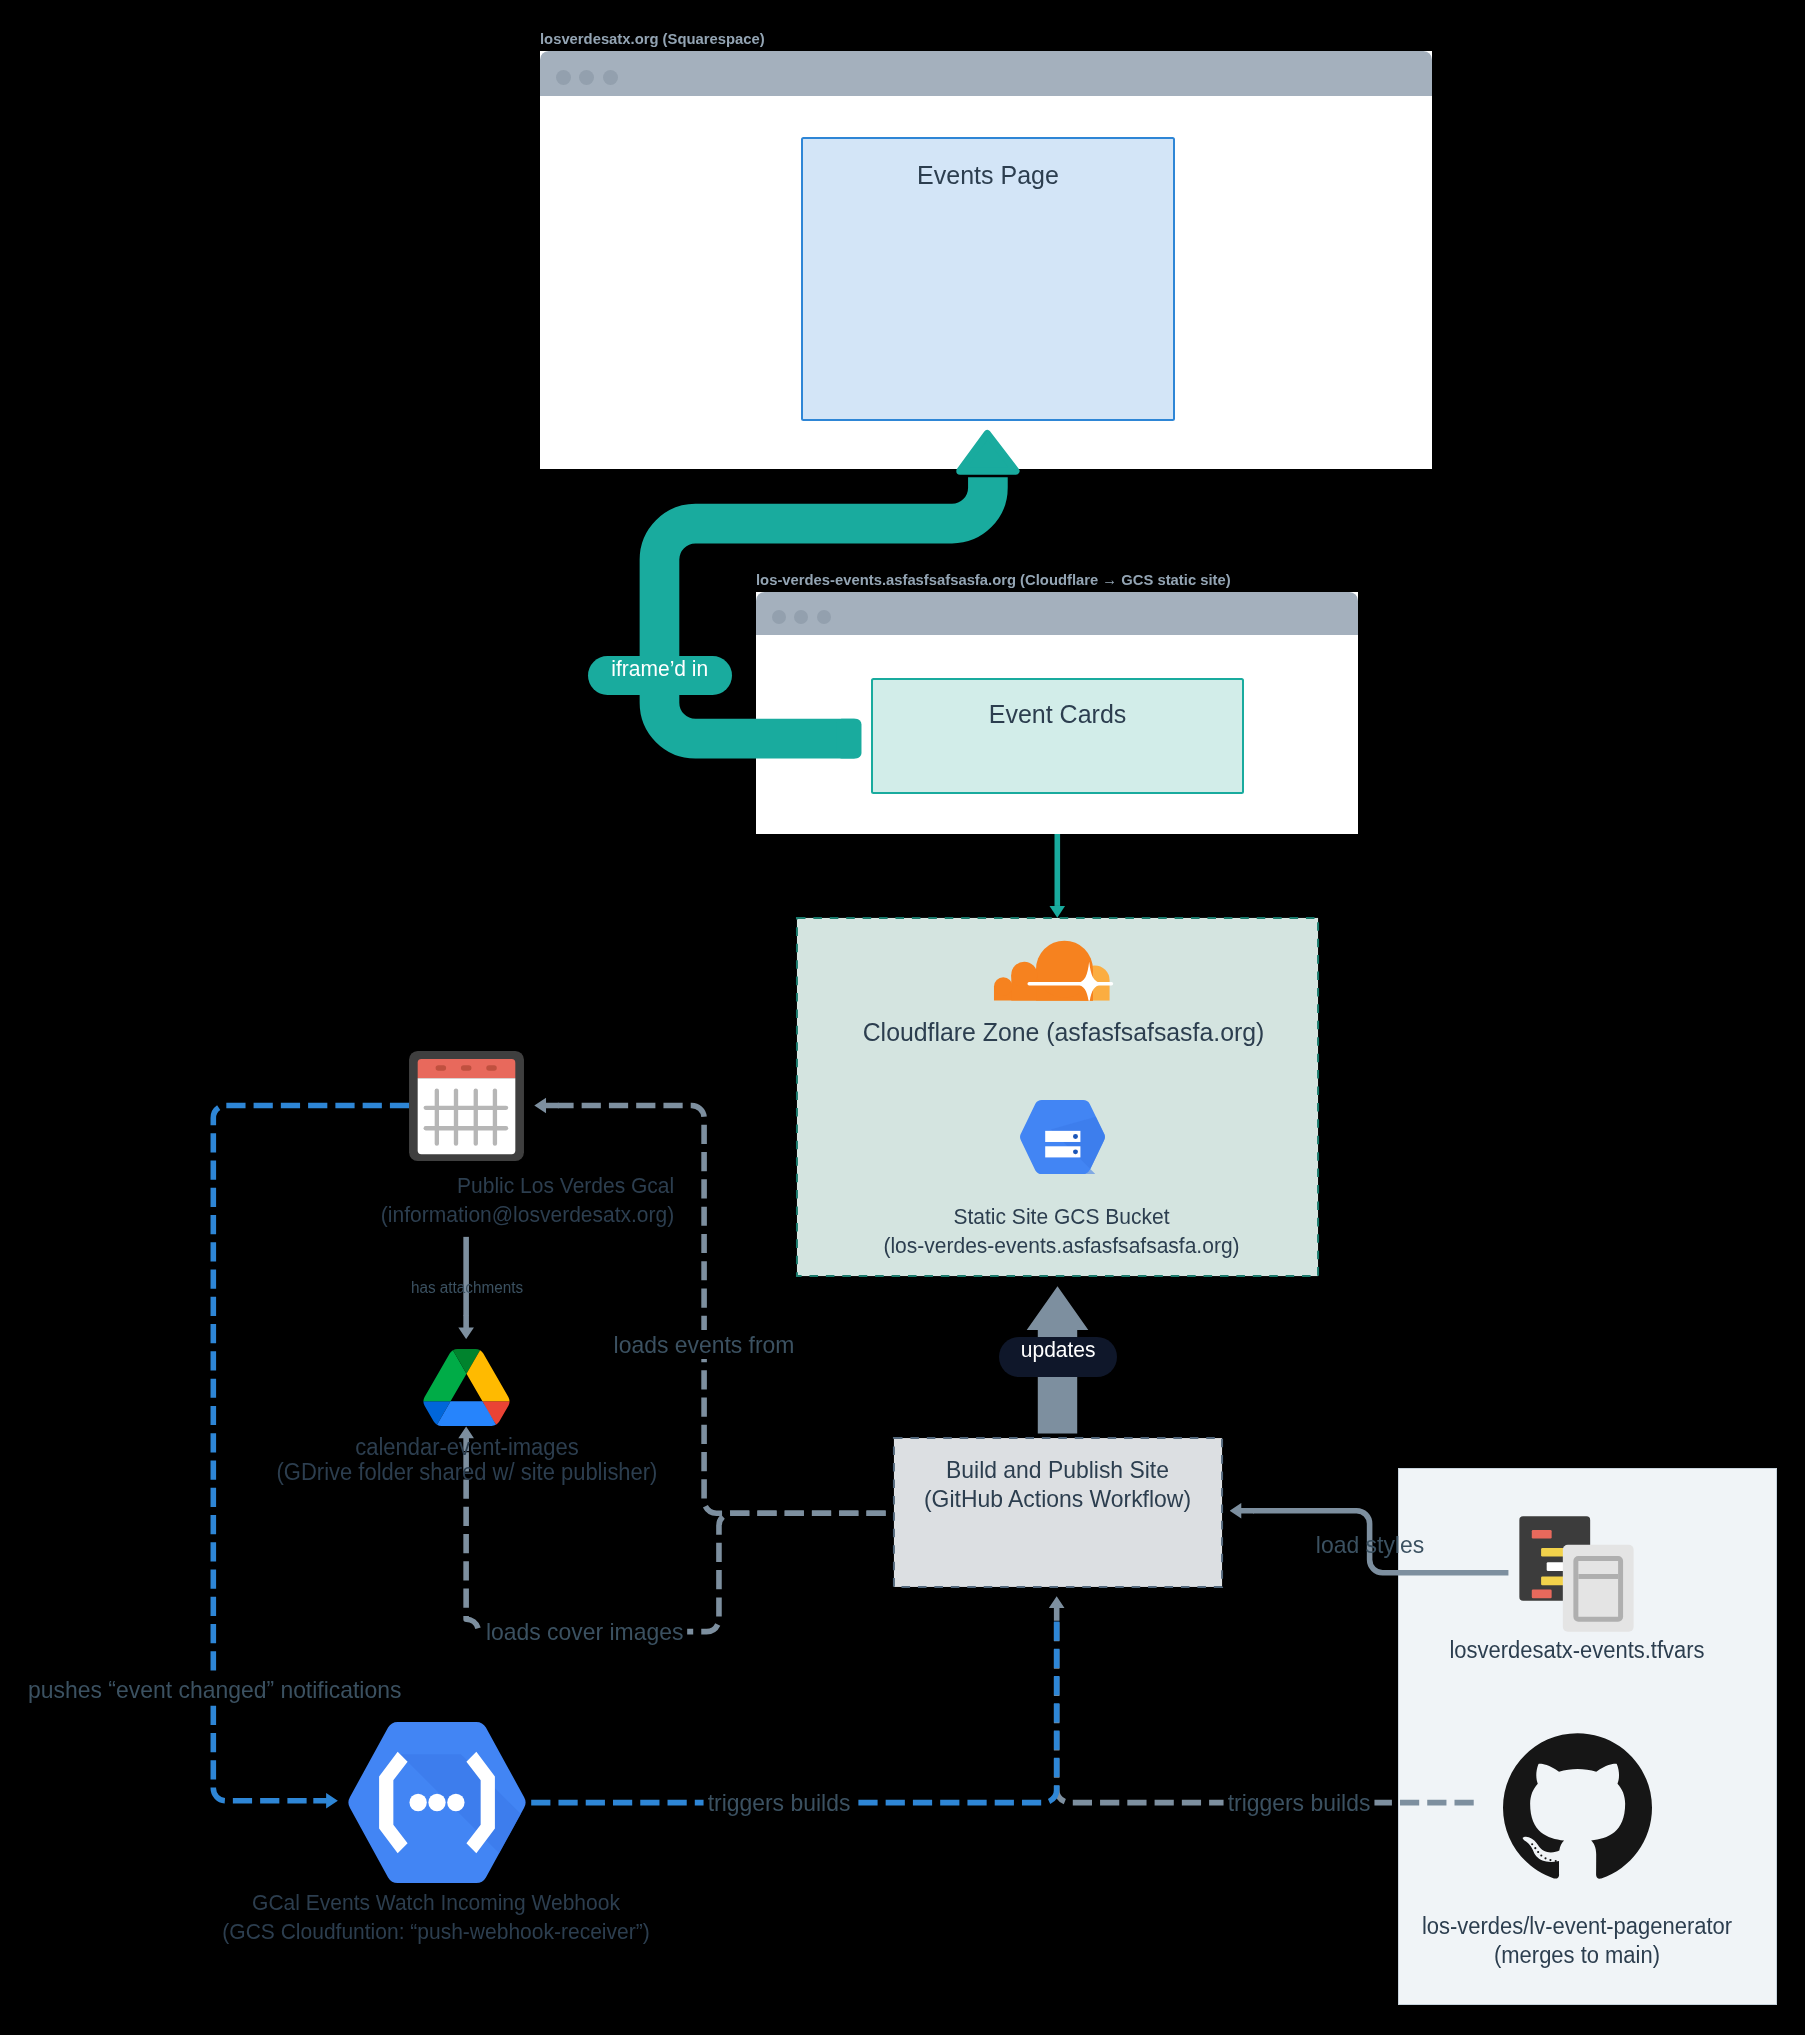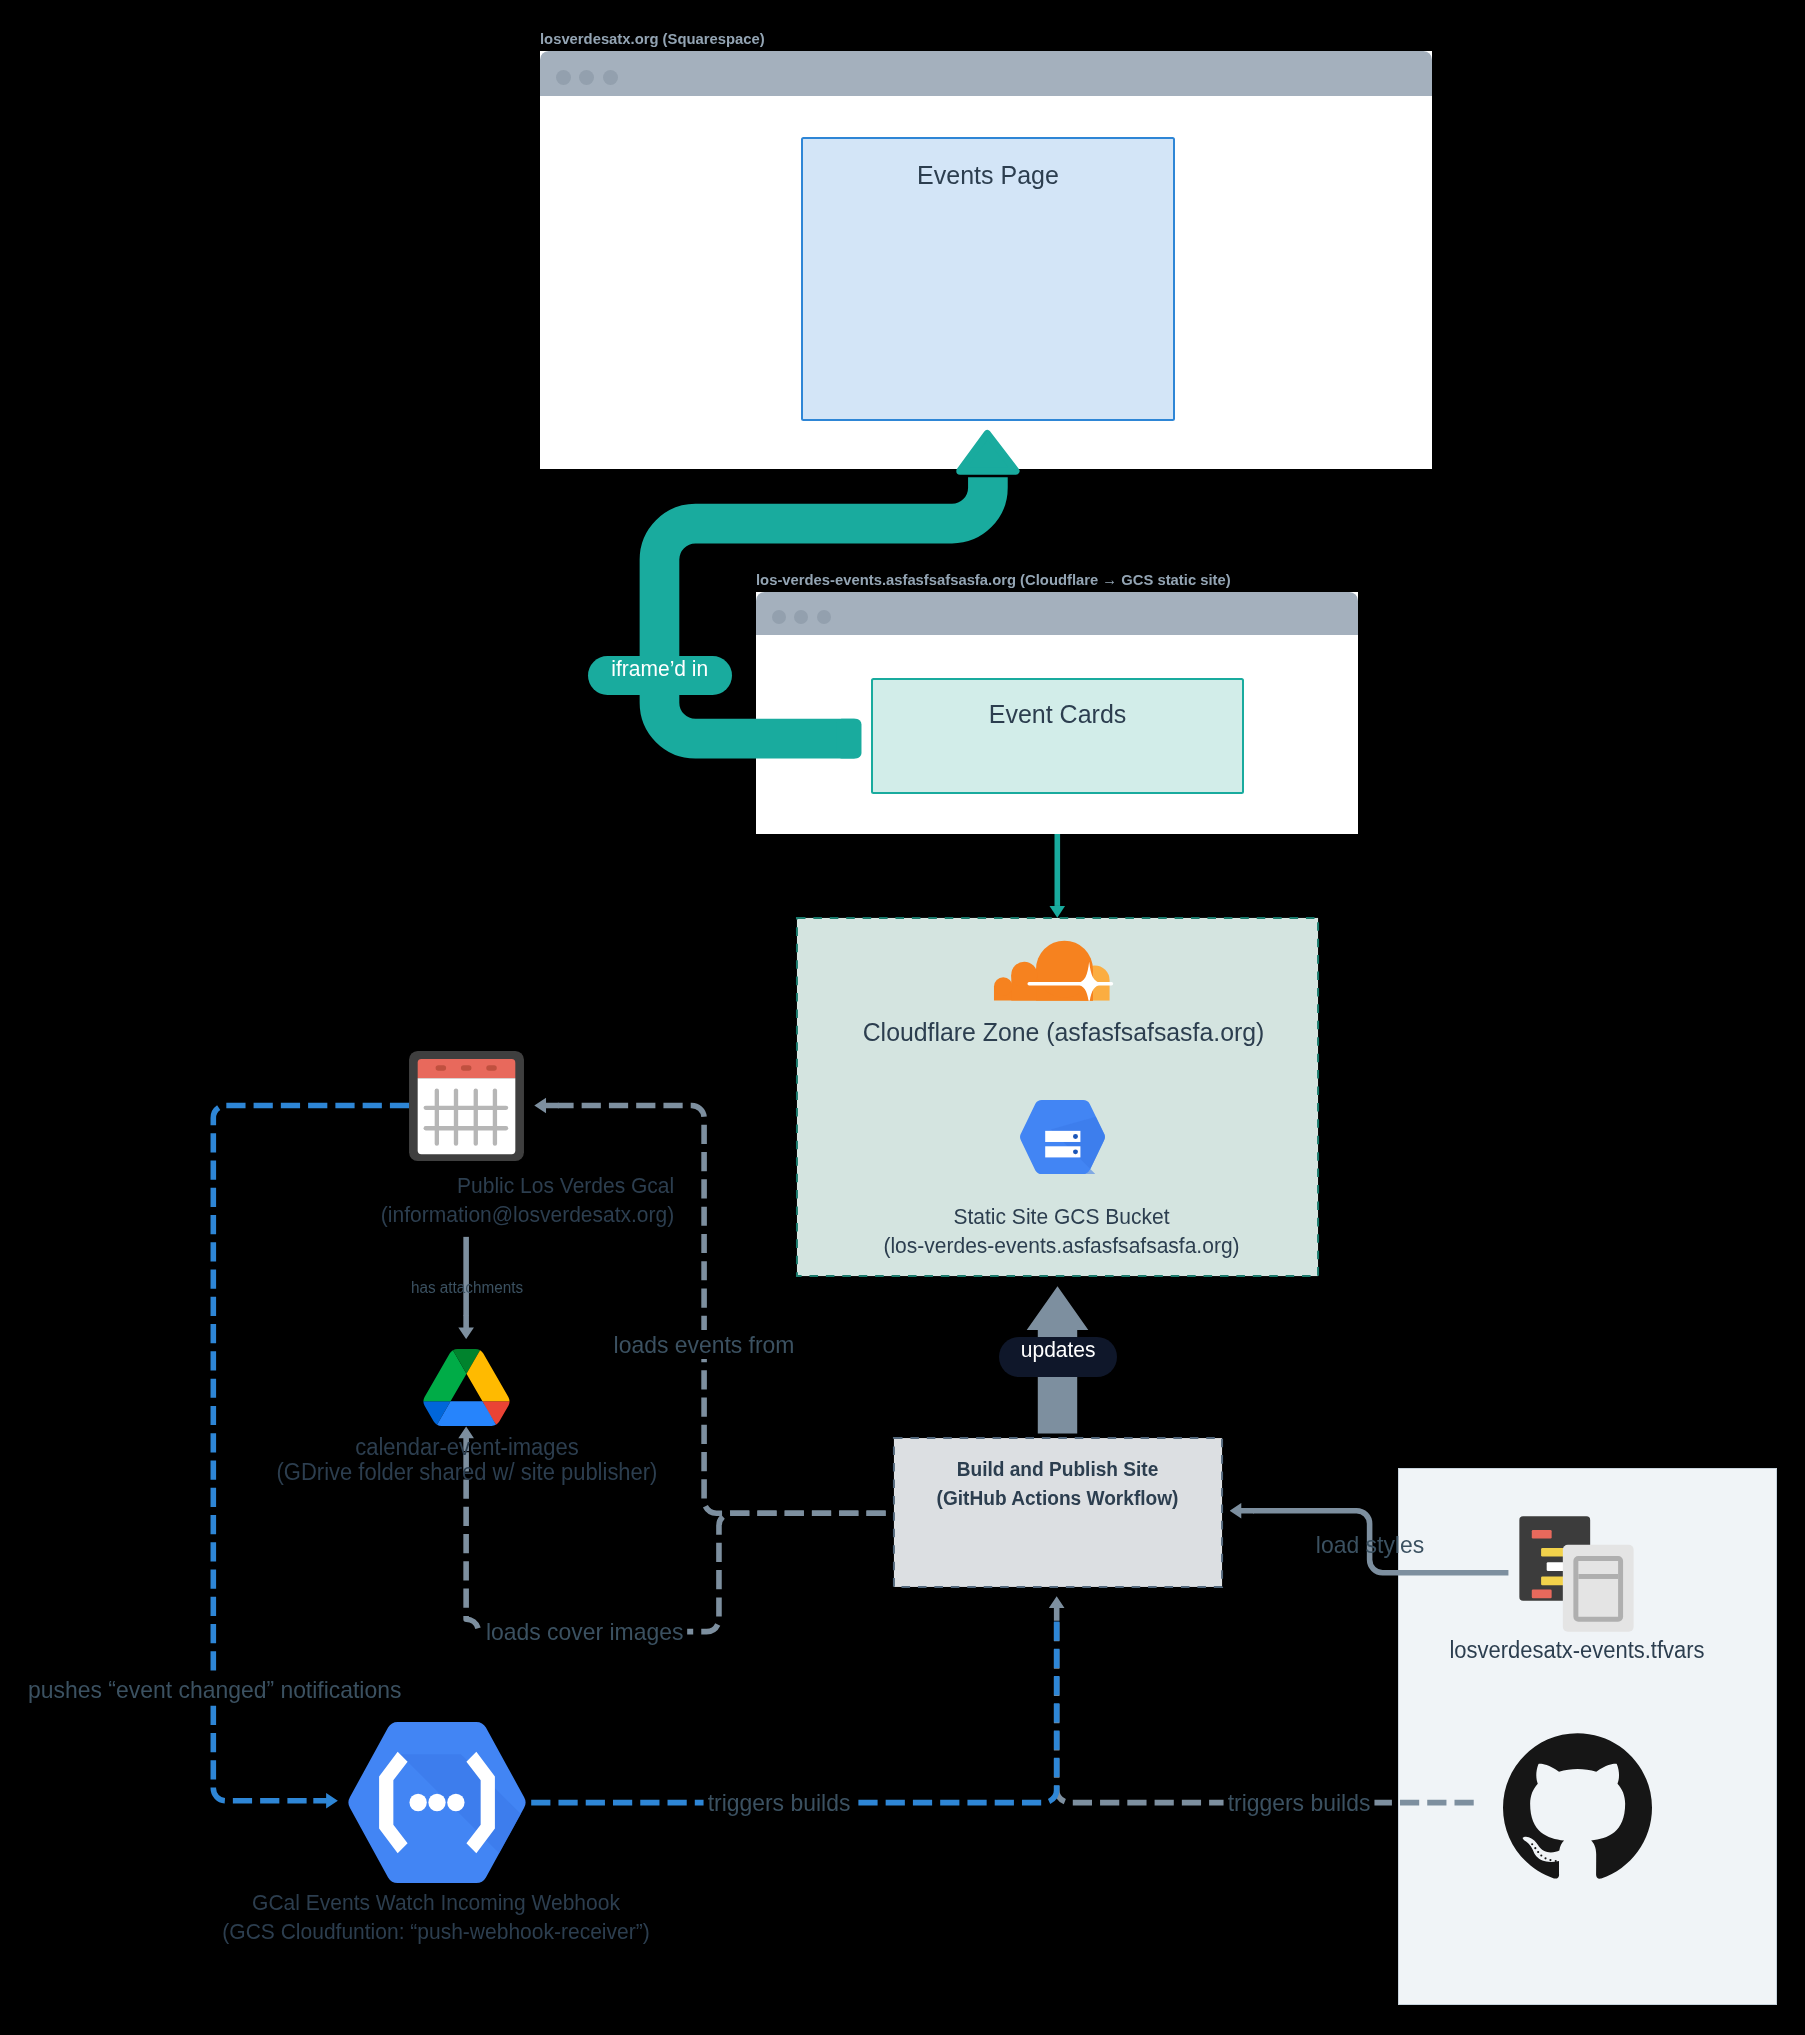--- a/index.html
+++ b/index.html
@@ -154,21 +154,21 @@
   <path data-name="iframed-in-arrowhead" d="M1549,760 L1593,700 L1639,760 Z" fill="#19ab9e" stroke="#19ab9e" stroke-width="12" stroke-linejoin="round"></path>
 </svg>
 
 <div class="pill" data-name="iframed-in-pill" style="left:588px;top:656px;width:144px;height:39px;background:#19ab9e;border-radius:20px;font-size:22px;font-weight:normal;">
   <span data-name="iframed-in-pill-label">iframe’d in</span>
 </div>
 
 <svg class="abs panel" data-name="build-publish-box" style="left:893px;top:1437px;width:330px;height:151px;" viewBox="0 0 532 243">
   <rect data-name="build-publish-box-fill" x="1.5" y="1.5" width="529" height="240" fill="#dcdfe2" stroke="#53687c" stroke-width="3.2" stroke-dasharray="13.8 12.7"></rect>
 </svg>
-<div class="nodelabel" data-name="build-publish-label" style="left:894px;top:1455px;width:327px;font-size:20px;font-weight:bold;">
+<div class="nodelabel" data-name="build-publish-label" style="left:894px;top:1455px;width:327px;font-size:24px;">
   <div data-name="build-publish-label-line1">Build and Publish Site</div>
   <div data-name="build-publish-label-line2">(GitHub Actions Workflow)</div>
 </div>
 
 <svg class="abs panel" data-name="updates-arrow" style="left:1023px;top:1284px;width:69px;height:150px;" viewBox="0 0 112 242">
   <path data-name="updates-arrow-shape" d="M24 242 V74 H6 L56 3 L106 74 H88 V242 Z" fill="#7d8f9f"></path>
 </svg>
 <div class="pill" data-name="updates-pill" style="left:999px;top:1337px;width:118px;height:40px;background:#0f172a;border-radius:20px;font-size:22px;font-weight:normal;">
   <span data-name="updates-pill-label">updates</span>
 </div>
@@ -204,20 +204,24 @@
   <g data-name="github-tail-dots" fill="#161616">
     <circle cx="41.5" cy="158" r="1.5"></circle>
     <circle cx="46" cy="163.5" r="1.5"></circle>
     <circle cx="50" cy="169" r="1.5"></circle>
     <circle cx="54.5" cy="174" r="1.5"></circle>
     <circle cx="60.5" cy="178" r="1.5"></circle>
     <circle cx="67.5" cy="180.5" r="1.5"></circle>
     <circle cx="75" cy="181.8" r="1.5"></circle>
   </g>
 </svg>
+<div class="nodelabel" data-name="github-repo-label" style="left:1388px;top:1912px;width:378px;font-size:23px;">
+  <div data-name="github-repo-label-line1">los-verdes/lv-event-pagenerator</div>
+  <div data-name="github-repo-label-line2">(merges to main)</div>
+</div>
 
 <svg class="abs" data-name="calendar-icon" style="left:409px;top:1051px;width:115px;height:110px;" viewBox="0 0 186 178">
   <rect data-name="calendar-frame" x="0" y="0" width="186" height="178" rx="14" fill="#3f3f3f"></rect>
   <path data-name="calendar-header" d="M20 13 H166 a6 6 0 0 1 6 6 V44 H14 V19 a6 6 0 0 1 6 -6 Z" fill="#e8695c"></path>
   <path data-name="calendar-body" d="M14 44 H172 v117 a6 6 0 0 1 -6 6 H20 a6 6 0 0 1 -6 -6 Z" fill="#ffffff"></path>
   <g data-name="calendar-header-dots" fill="#c0503f">
     <rect x="43" y="23" width="17" height="9" rx="4.5"></rect>
     <rect x="84" y="23" width="17" height="9" rx="4.5"></rect>
     <rect x="125" y="23" width="17" height="9" rx="4.5"></rect>
   </g>

